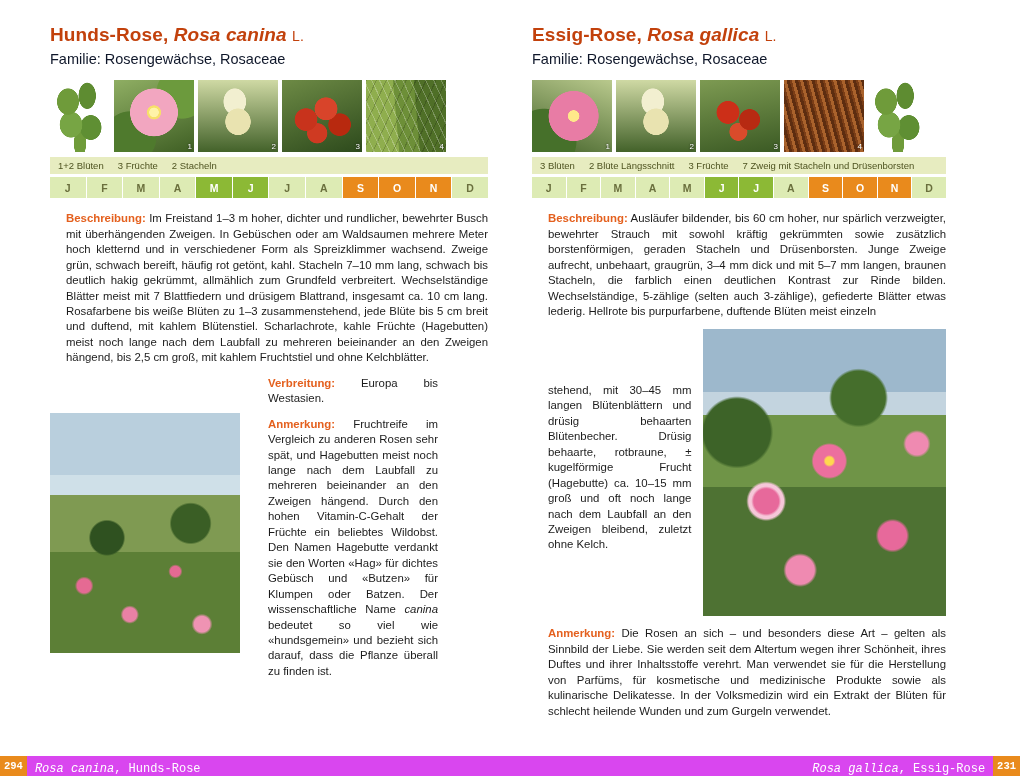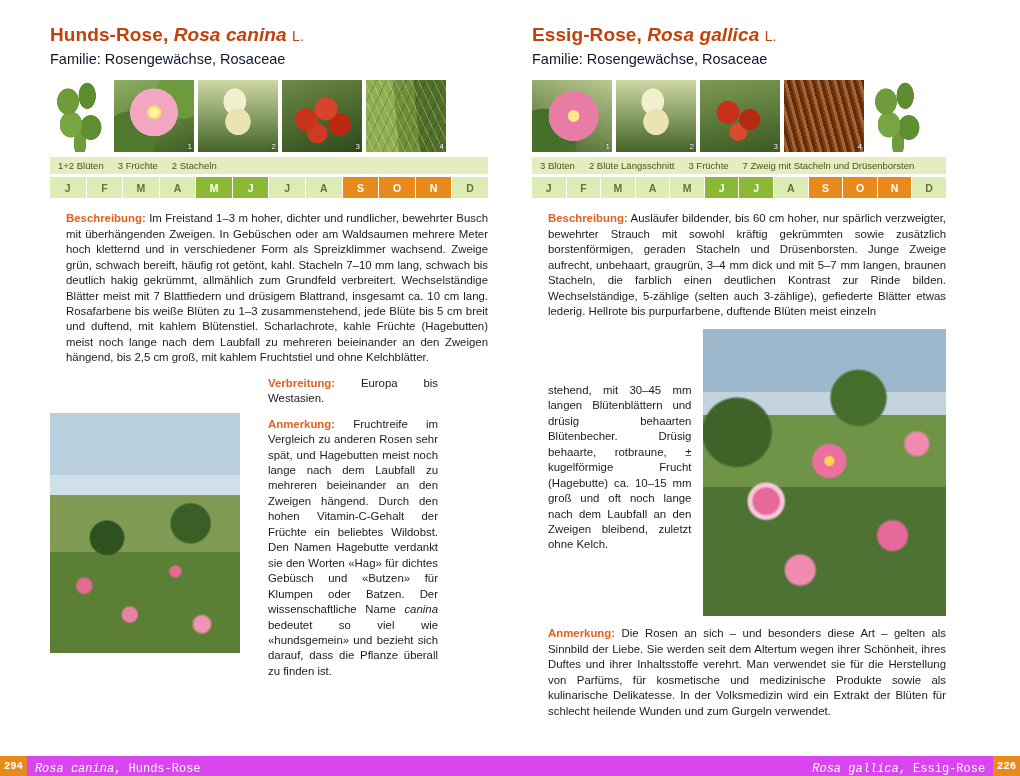--- a/index.html
+++ b/index.html
@@ -333,19 +333,19 @@
       </div>
 
       <div class="txt" style="margin-top:10px;">
         <p>
           <span class="lead">Anmerkung:</span><span> Die Rosen an sich – und besonders diese Art – gelten als Sinnbild der Liebe. Sie werden seit dem Altertum wegen ihrer Schönheit, ihres Duftes und ihrer Inhaltsstoffe verehrt. Man verwendet sie für die Herstellung von Parfüms, für kosmetische und medizinische Produkte sowie als kulinarische Delikatesse. In der Volksmedizin wird ein Extrakt der Blüten für schlecht heilende Wunden und zum Gurgeln verwendet.</span>
         </p>
       </div>
 
       <div class="footer right">
         <div class="run"><i>Rosa gallica</i><span>, Essig-Rose</span></div>
-        <div class="folio">226</div>
+        <div class="folio">231</div>
       </div>
 
     </div>
   </div>
 
 </div>
 
 </body></html>

